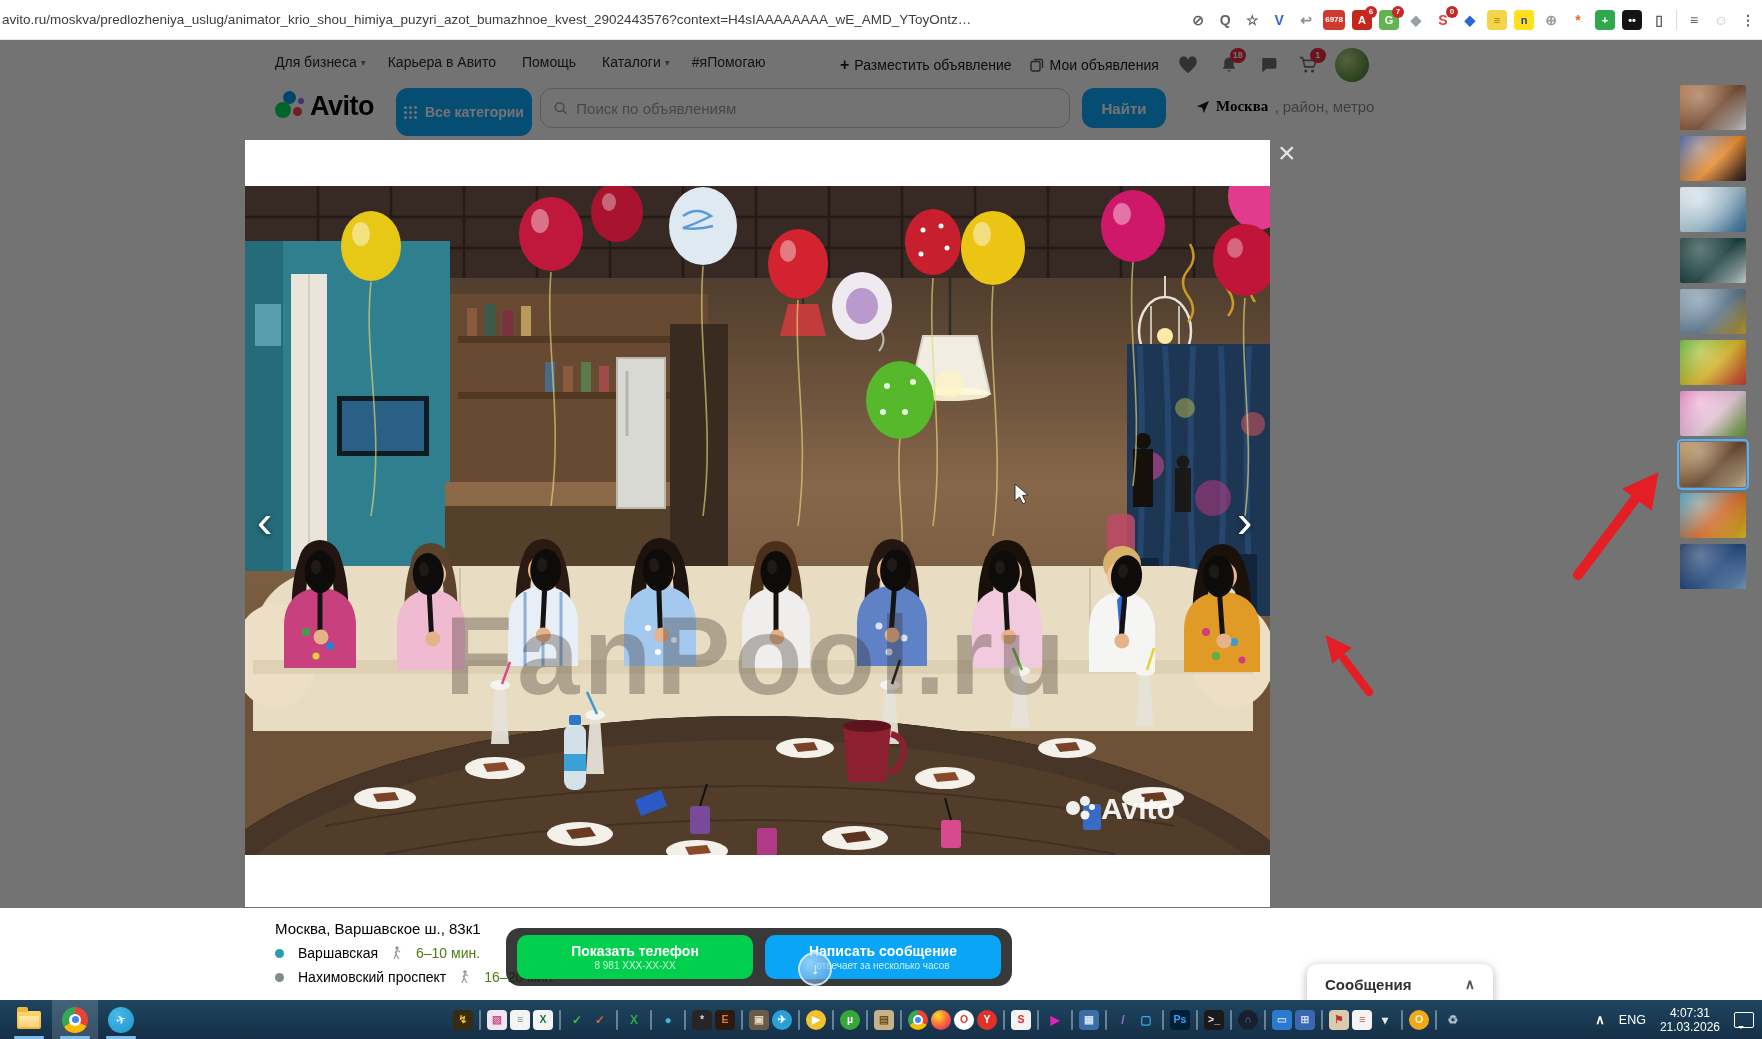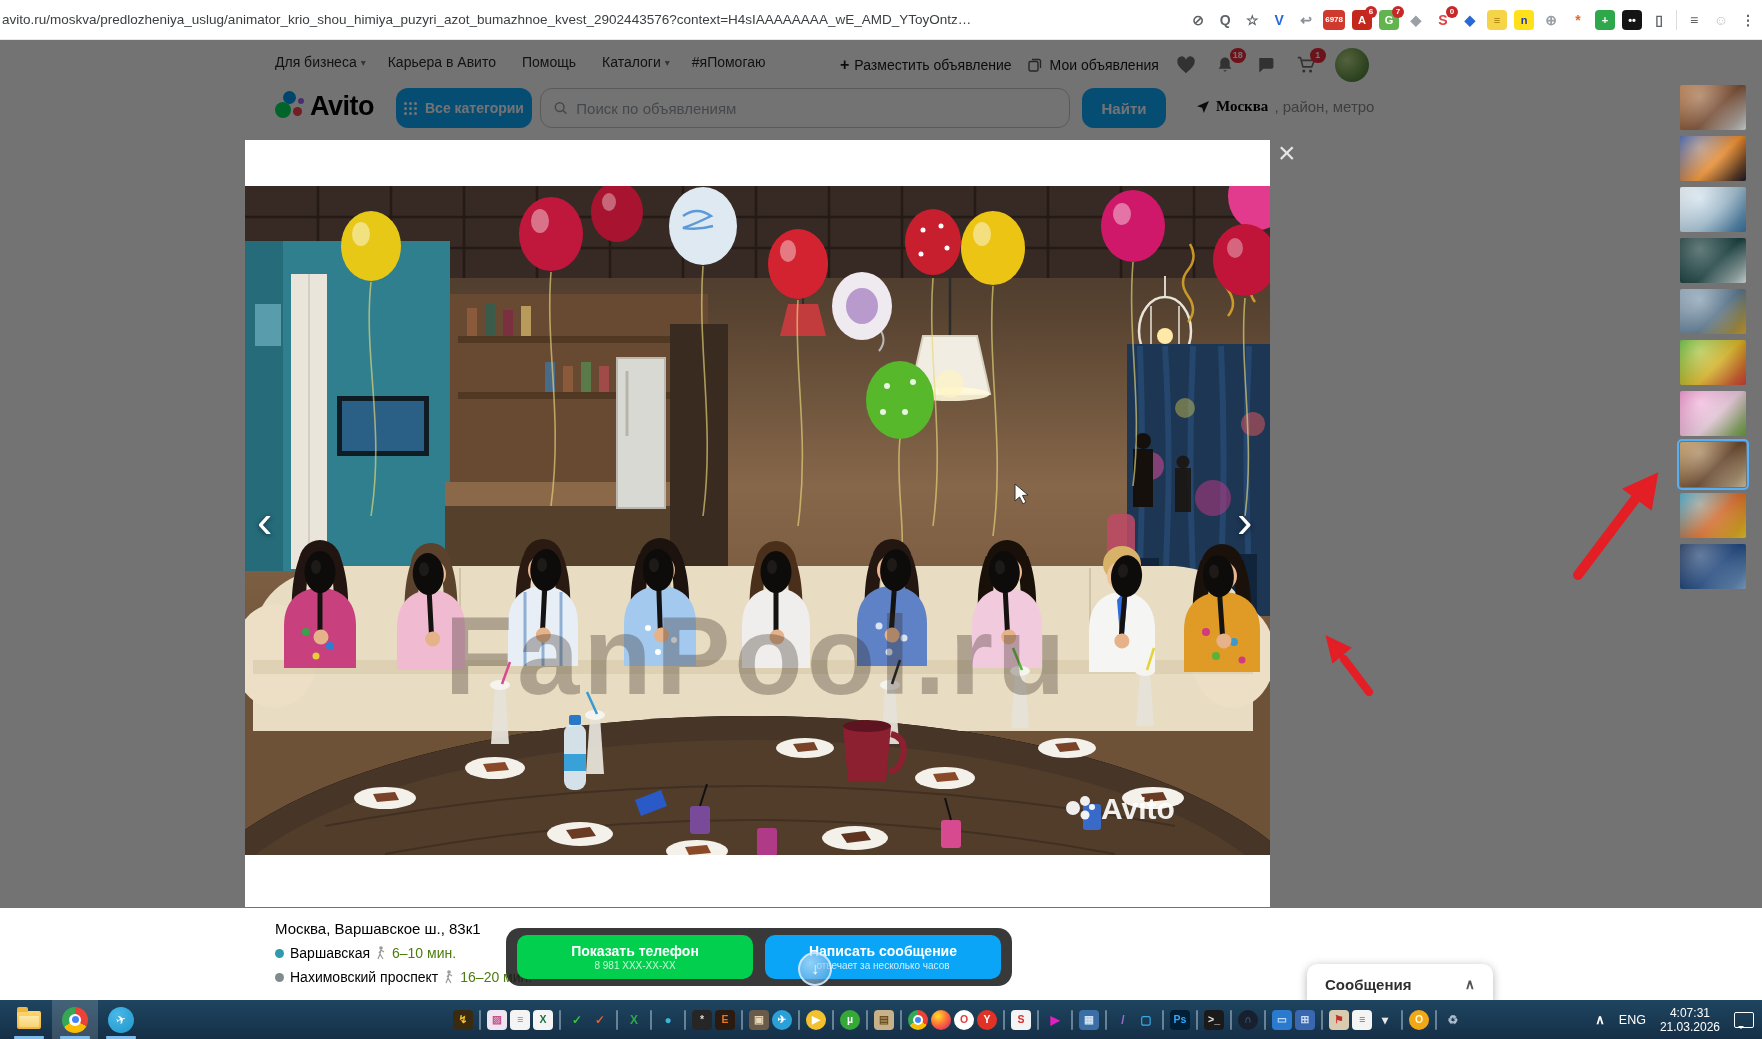--- a/index.html
+++ b/index.html
@@ -24,37 +24,37 @@
 
   
   .site{position:absolute;left:0;top:40px;width:1762px;height:999px;background:#fff;}
   .nav-row{position:absolute;left:275px;top:14px;display:flex;gap:22px;align-items:center;}
   .nav-item{font-size:14px;color:#2b2b2b;display:flex;align-items:center;gap:4px;cursor:pointer;}
   .nav-item .arr{font-size:10px;color:#7a7a7a;}
   .header-right{position:absolute;left:840px;top:8px;display:flex;align-items:center;gap:16px;}
   .post-ad{font-size:14px;color:#1a1a1a;display:flex;gap:5px;align-items:center;}
   .plus-glyph{font-size:16px;font-weight:700;}
   .my-ads{font-size:14px;color:#1a1a1a;display:flex;gap:6px;align-items:center;}
-  .hicon{position:relative;width:24px;height:24px;display:flex;align-items:center;justify-content:flex-start;}
+  .hicon{position:relative;width:24px;height:24px;display:flex;align-items:center;justify-content:flex-end;}
   .hicon svg{display:block;}
   .hbadge{position:absolute;top:-5px;right:-7px;background:#f0293c;color:#fff;font-size:9px;font-weight:700;
     min-width:16px;height:15px;line-height:15px;border-radius:8px;text-align:center;padding:0 3px;}
   .avatar{width:34px;height:34px;border-radius:50%;
     background:radial-gradient(circle at 35% 35%, #bcd98a, #6a9a4a 60%, #3f6e35);}
 
   .search-row{position:absolute;left:0;top:48px;width:100%;height:40px;}
   .logo{position:absolute;left:275px;top:2px;display:flex;align-items:center;gap:5px;}
   .logo-dots{position:relative;width:30px;height:32px;}
   .logo-dots i{position:absolute;border-radius:50%;}
   .ld1{width:13px;height:13px;background:#009cf0;left:8px;top:1px;}
   .ld2{width:16px;height:16px;background:#04e061;left:0;top:12px;}
   .ld3{width:9px;height:9px;background:#ff4053;left:18px;top:17px;}
   .ld4{width:6px;height:6px;background:#a169f7;left:23px;top:8px;}
   .logo-word{font-size:27px;font-weight:800;color:#000;letter-spacing:-0.5px;}
-  .cat-btn{position:absolute;left:396px;top:0;width:136px;height:40px;border-radius:12px;background:#0daaff;
+  .cat-btn{position:absolute;left:396px;top:0;width:136px;height:48px;border-radius:12px;background:#0daaff;
     color:#fff;font-size:14px;font-weight:600;display:flex;align-items:center;justify-content:center;gap:8px;}
   .grid-ico{display:grid;grid-template-columns:repeat(3,3px);grid-gap:2px;}
   .grid-ico i{width:3px;height:3px;background:#fff;border-radius:50%;}
   .search-box{position:absolute;left:540px;top:0;width:530px;height:40px;border:1px solid #c8c8c8;
     border-radius:12px;background:#fff;display:flex;align-items:center;padding:16px 12px;gap:8px;}
   .search-box input{border:none;outline:none;font-size:15px;color:#333;width:100%;background:transparent;
     font-family:"Liberation Sans",sans-serif;}
   .search-box input::placeholder{color:#9aa0a6;}
   .find-btn{position:absolute;left:1082px;top:0;width:84px;height:40px;border-radius:12px;background:#0daaff;
     color:#fff;font-size:15px;font-weight:600;display:flex;align-items:center;justify-content:center;border:none;}
@@ -82,21 +82,21 @@
     background:radial-gradient(circle at 30% 25%, rgba(255,255,255,.35), rgba(0,0,0,.18) 80%);}
   .thumb.selected{outline:2px solid #56b0f8;outline-offset:1px;}
 
   
   .annot{position:absolute;left:0;top:0;z-index:50;pointer-events:none;}
 
   
   .loc-block{position:absolute;left:275px;top:908px;width:430px;z-index:4;}
   .loc-title{font-size:24px;font-weight:700;color:#000;}
   .loc-addr{font-size:15px;color:#000;margin-top:12px;}
-  .metro-row{display:flex;align-items:center;gap:6px;margin-top:8px;font-size:14px;}
+  .metro-row{display:flex;align-items:center;gap:14px;margin-top:8px;font-size:14px;}
   .metro-row .dot{width:9px;height:9px;border-radius:50%;flex:0 0 auto;}
   .m-name{color:#000;}
   .m-time{color:#4d7c0f;}
 
   .contact-bar{position:absolute;left:506px;top:928px;width:506px;height:58px;z-index:8;
     background:rgba(22,22,22,0.85);border-radius:14px;display:flex;align-items:center;justify-content:center;gap:12px;}
   .cbtn{width:236px;height:44px;border-radius:10px;border:none;display:flex;flex-direction:column;
     align-items:center;justify-content:center;cursor:pointer;}
   .cbtn .t{font-size:14px;font-weight:700;color:#fff;line-height:17px;}
   .cbtn .s{font-size:10px;color:rgba(255,255,255,.8);line-height:12px;}

